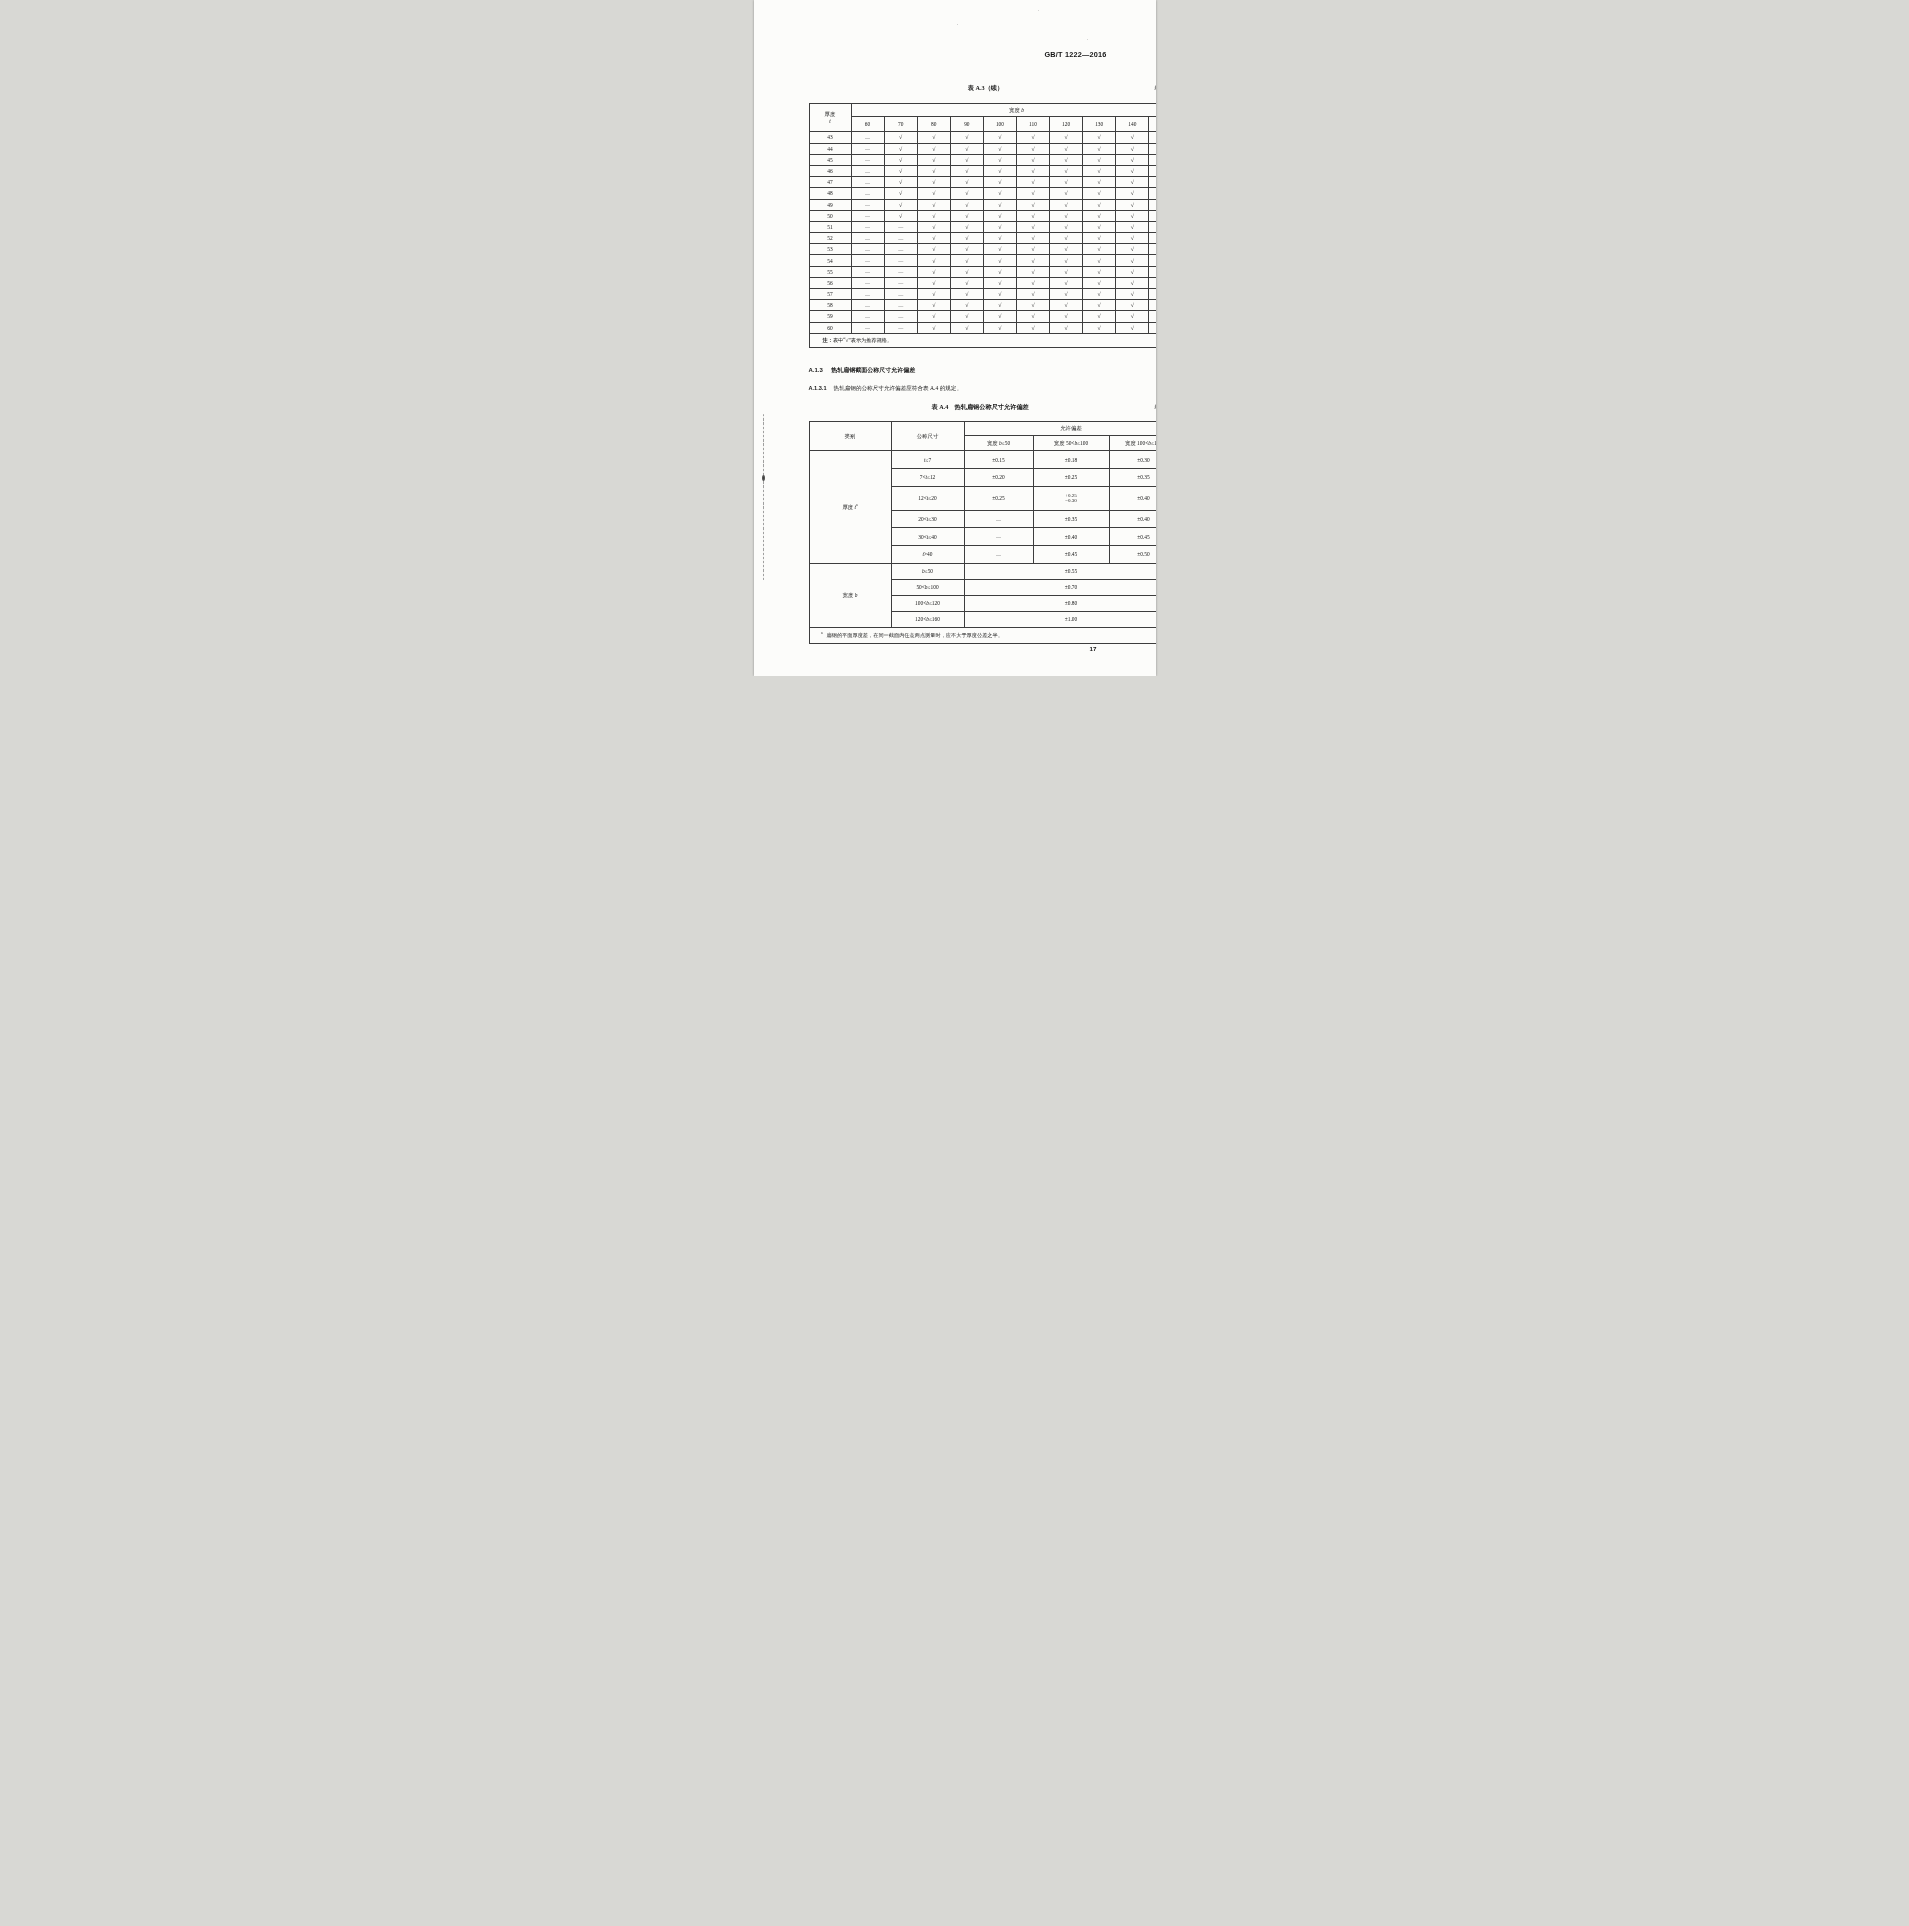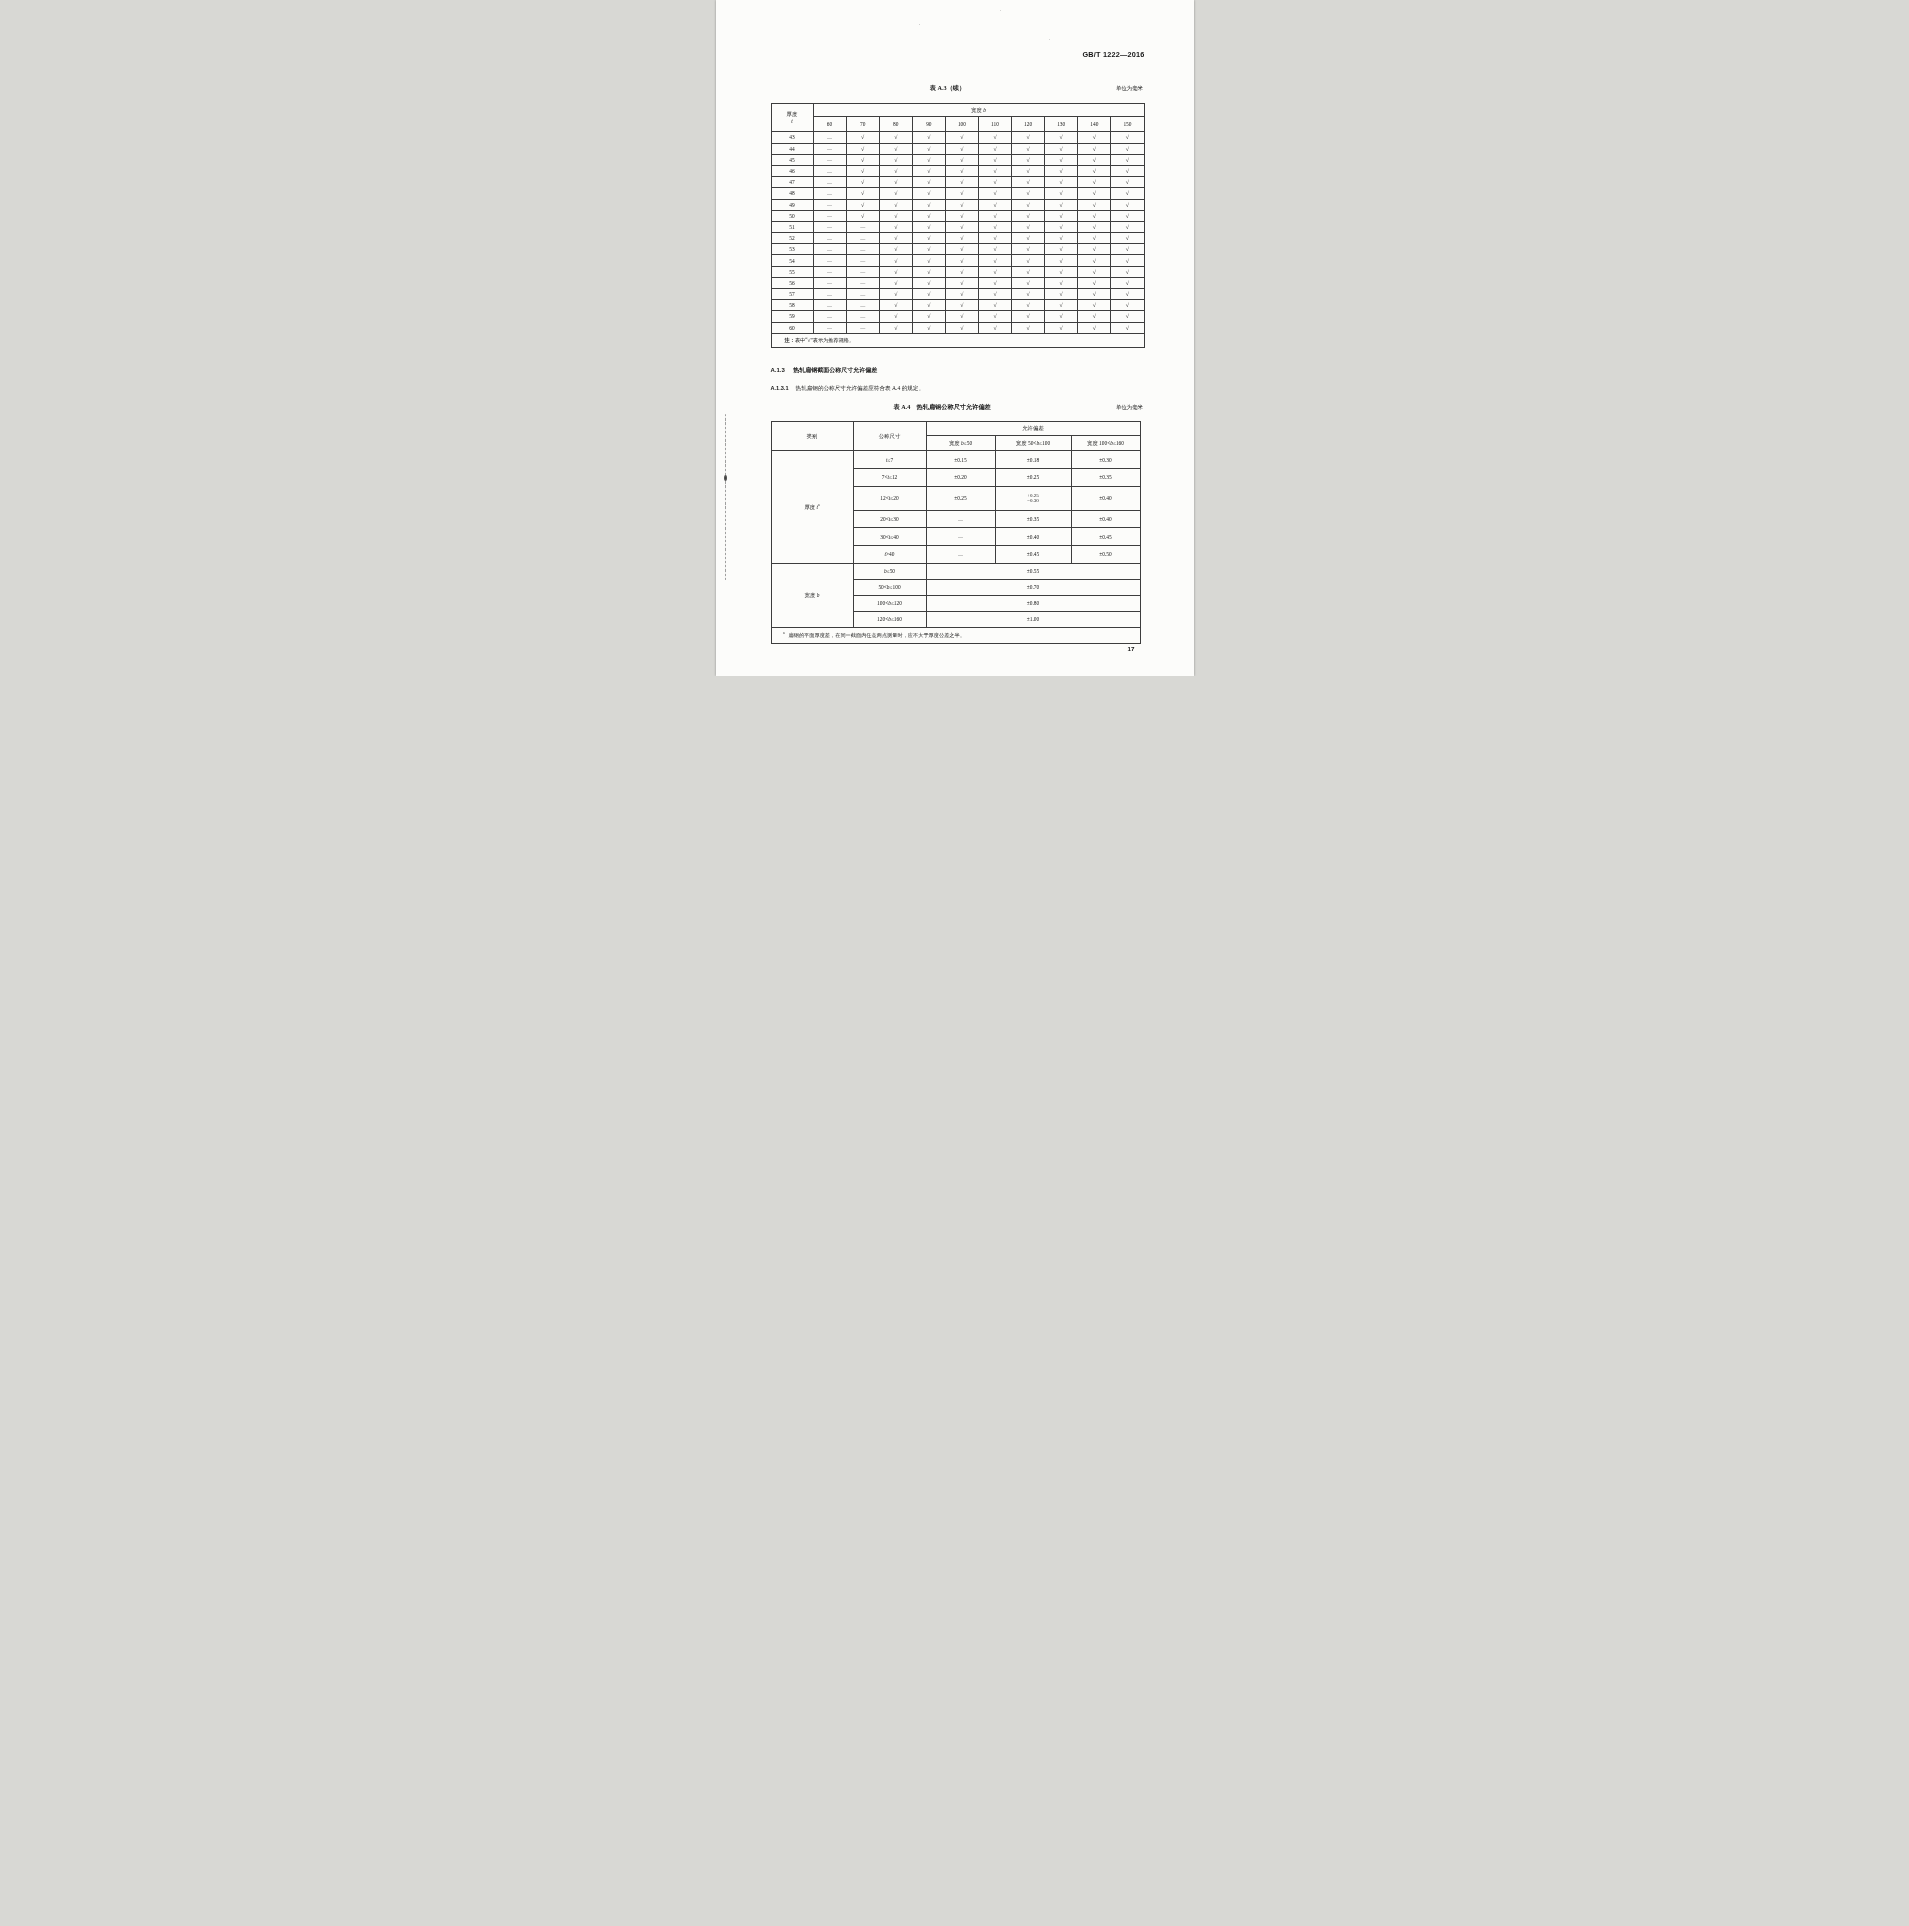--- a/index.html
+++ b/index.html
@@ -1,17 +1,17 @@
 <!DOCTYPE html>
 <html style="font-size:6.2px"><head>
 <meta charset="utf-8">
 <style>
   html,body { margin:0; padding:0; background:#d8d8d4; }
   .page {
-    position:relative; width:478px; height:676px; margin:0 auto;
+    position:relative; width:402px; height:676px; margin:0 auto;
     background:#fcfcfa; overflow:hidden; color:#161616;
     font-family:"Liberation Serif","DejaVu Serif",serif;
     box-shadow:0 0 2.3px rgba(0,0,0,.35);
   }
   i { font-style:italic; }
   sup { font-size:3.5px; vertical-align:super; line-height:0; }
 
   .doc-header {
     position:absolute; top:50px; right:49px;
     font-size:7.3px; font-weight:bold; letter-spacing:0.2px;

